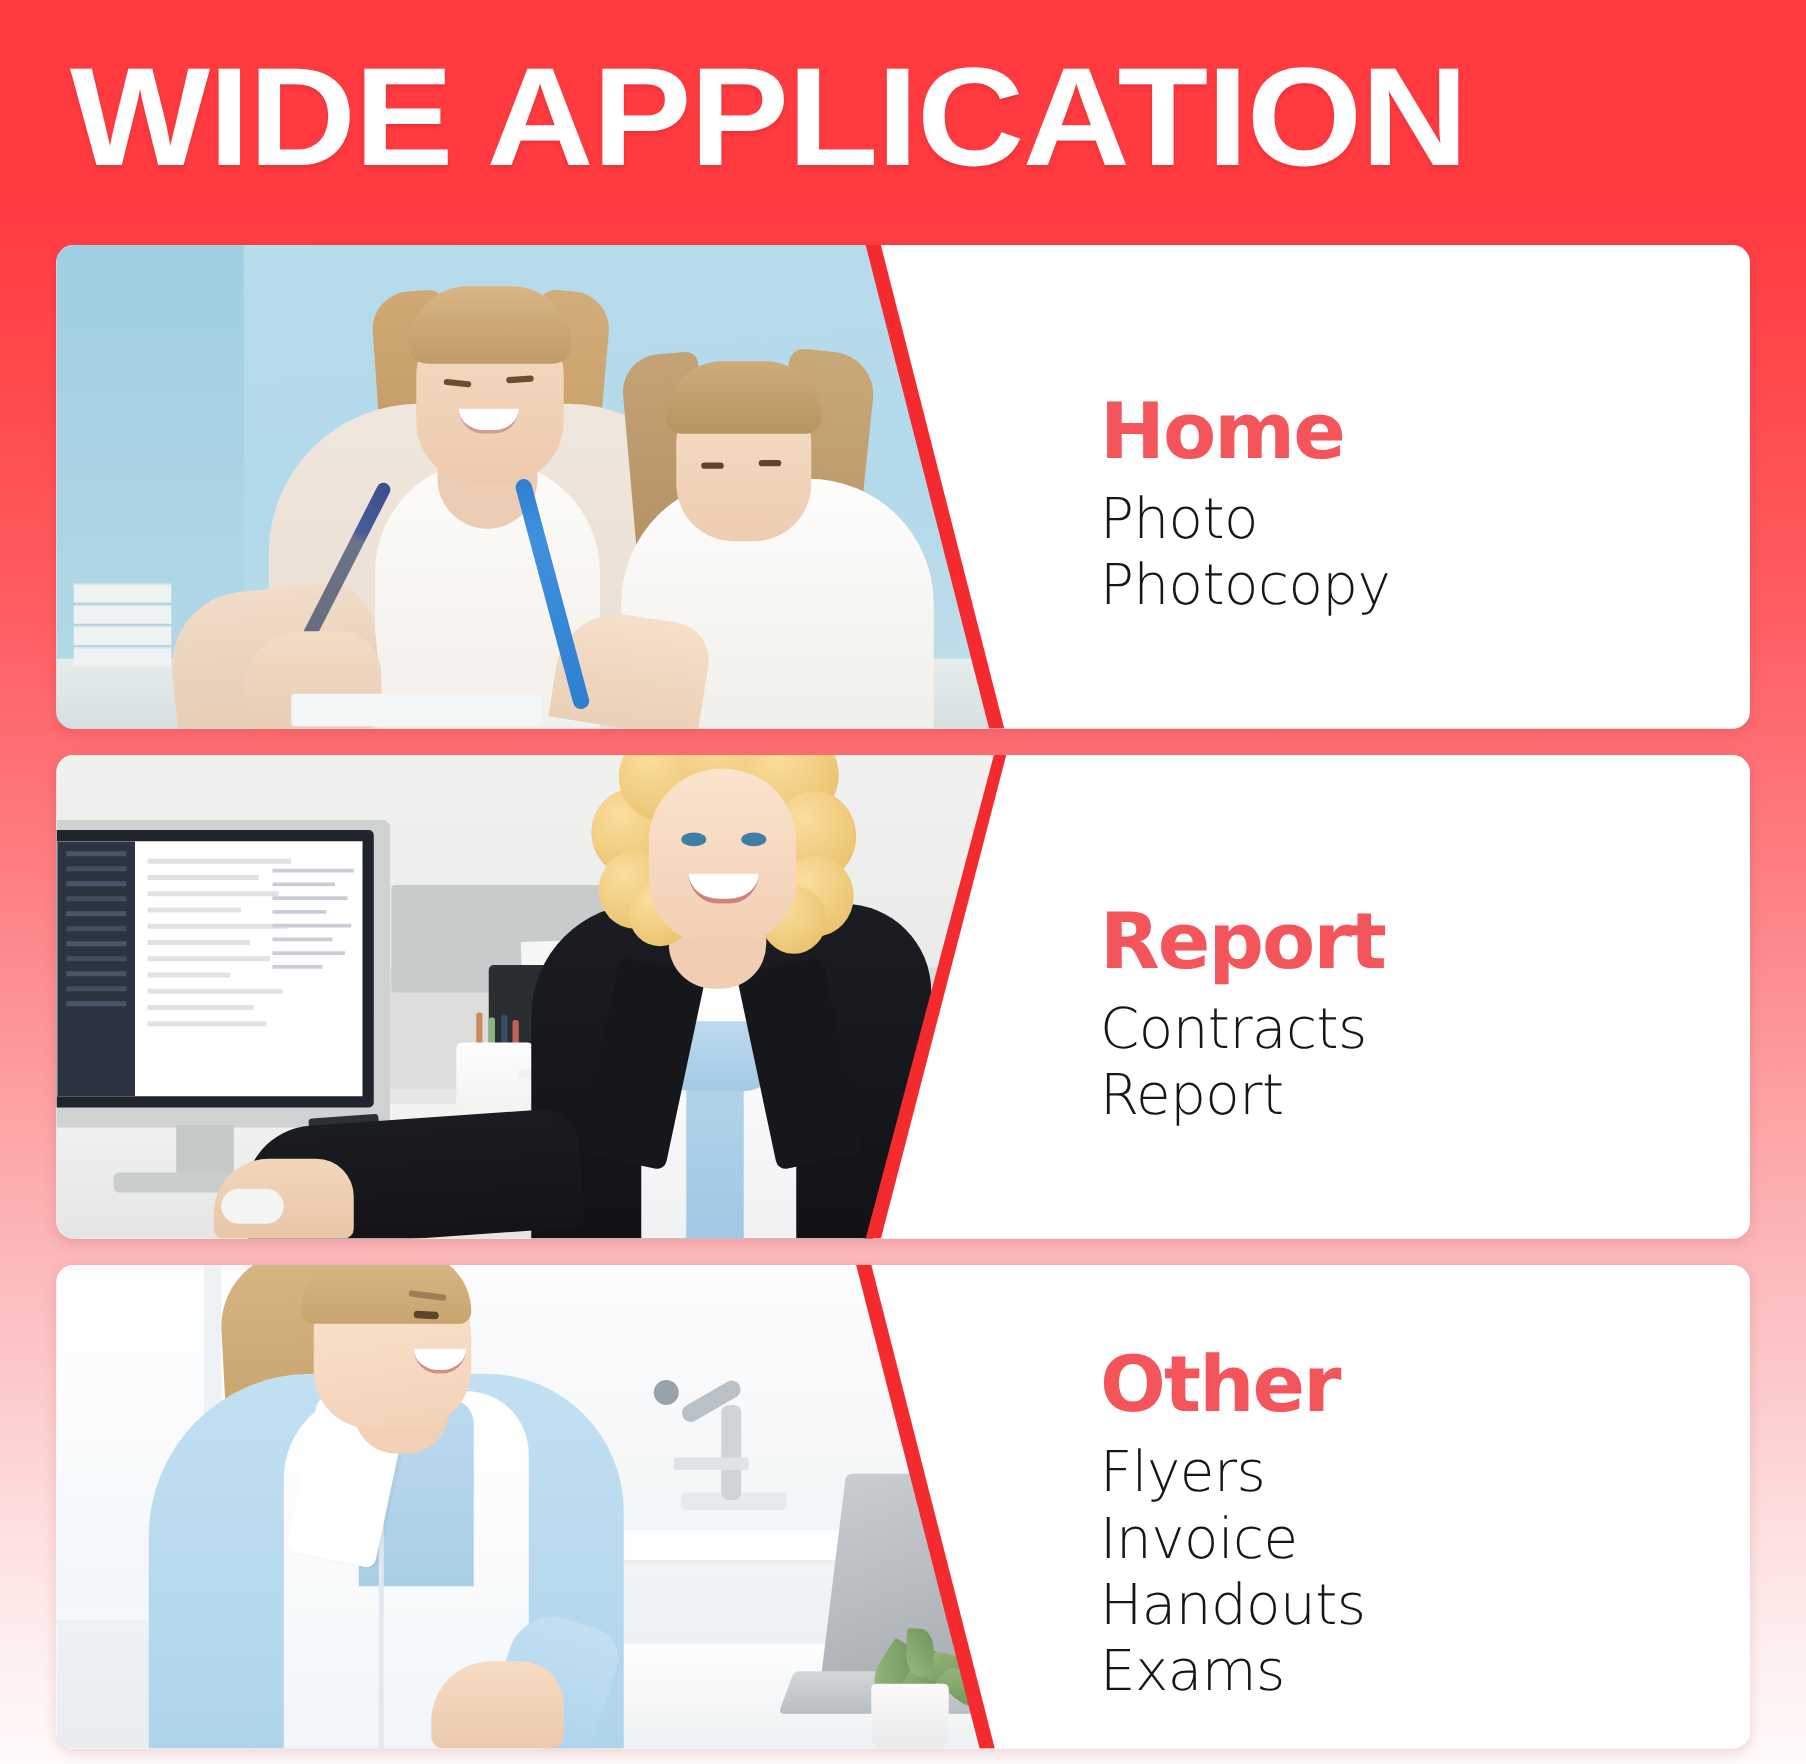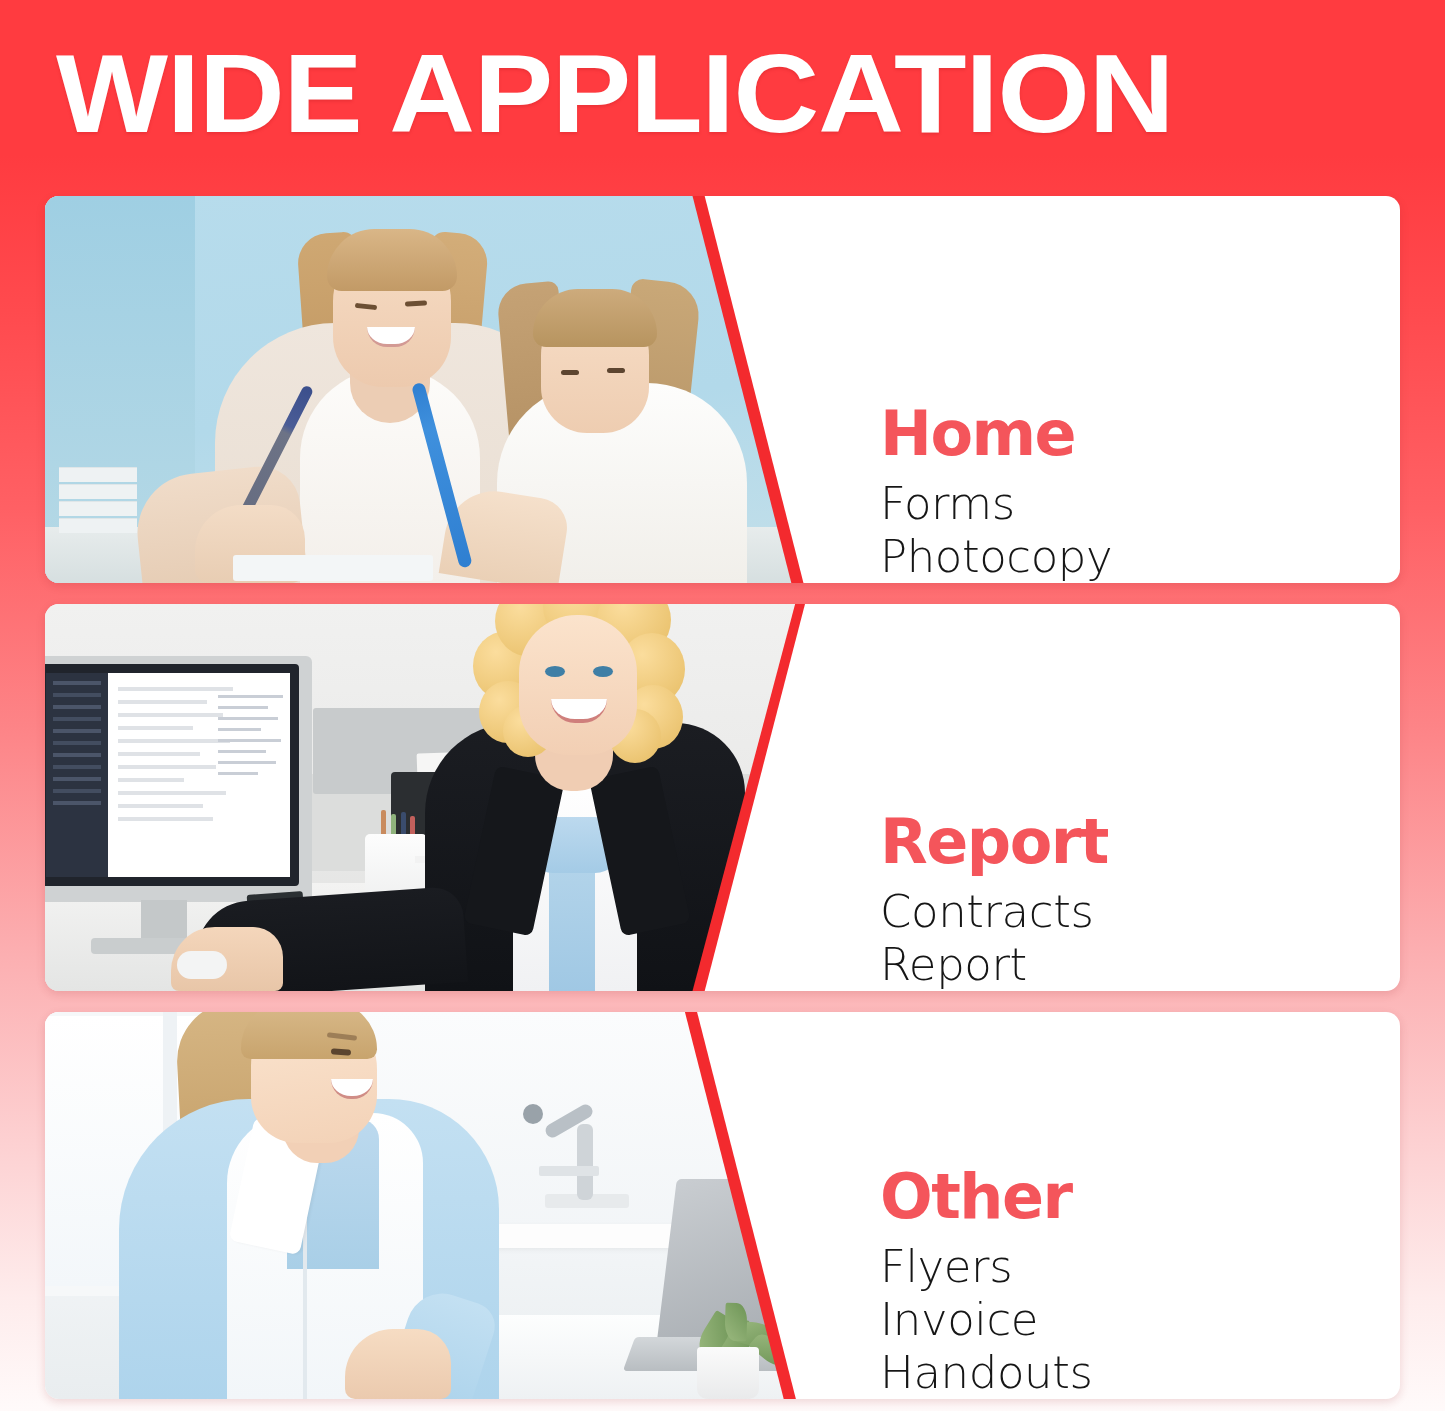--- a/index.html
+++ b/index.html
@@ -47,21 +47,21 @@
   .slash { position:absolute; top:0; bottom:0; left:0; width:760px; }
   .card-a .slash { clip-path:polygon(85.2% 0, 86.8% 0, 99.8% 100%, 98.2% 100%); background:#f32a2e; }
   .card-b .slash { clip-path:polygon(98.7% 0, 100% 0, 86.8% 100%, 85.2% 100%); background:#f32a2e; }
   .card-c .slash { clip-path:polygon(84.2% 0, 85.8% 0, 98.8% 100%, 97.2% 100%); background:#f32a2e; }
 
   .scene { position:absolute; inset:0; }
 
   
   .pane {
     position:absolute; right:0; top:0; bottom:0; width:560px;
-    display:flex; flex-direction:column; justify-content:flex-end;
+    display:flex; flex-direction:column; justify-content:center;
     padding-left:40px;
     margin-top:28px;
   }
   .cat {
     font-family:"DejaVu Sans", sans-serif;
     font-weight:700; font-size:62px; line-height:1.02;
     color:#f4555b; letter-spacing:-1.5px; margin-bottom:12px;
   }
   .items { list-style:none; }
   .items li {
@@ -319,21 +319,21 @@
         <div class="armA"></div>
         <div class="penA"></div>
         <div class="handA"></div>
         <div class="notepad"></div>
       </div>
     </div>
     <div class="slash"></div>
     <div class="pane">
       <div class="cat">Home</div>
       <ul class="items">
-        <li>Forms</li>
+        <li>Photo</li>
         <li>Photocopy</li>
       </ul>
     </div>
   </div>
 
   <div class="card card-b">
     <div class="photo">
       <div class="scene s2">
         <div class="wallband"></div>
         <div class="part"></div>
@@ -472,17 +472,18 @@
         <div class="lb-hands"></div>
       </div>
     </div>
     <div class="slash"></div>
     <div class="pane">
       <div class="cat">Other</div>
       <ul class="items">
         <li>Flyers</li>
         <li>Invoice</li>
         <li>Handouts</li>
+        <li>Exams</li>
       </ul>
     </div>
   </div>
 
 </div>
 
 </body></html>

